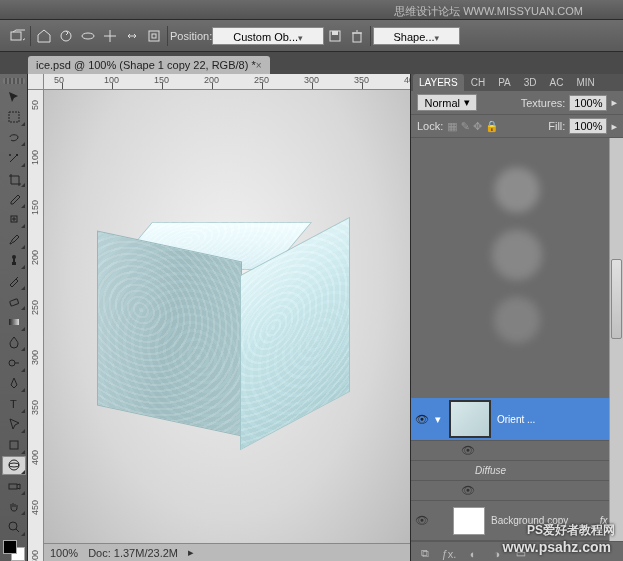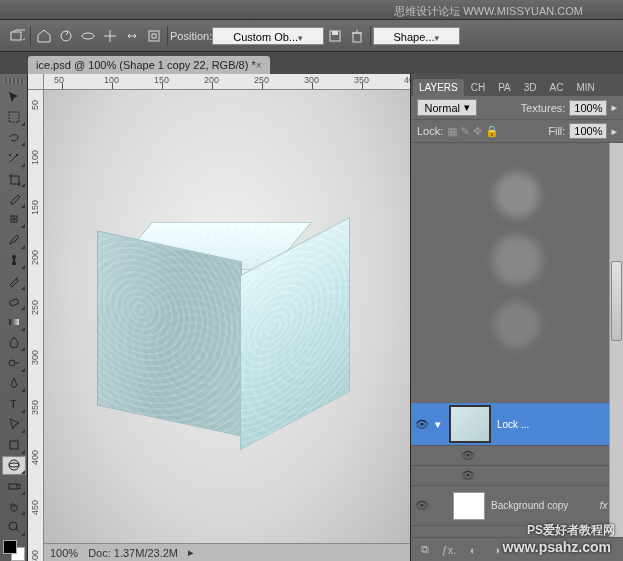--- a/index.html
+++ b/index.html
@@ -357,24 +357,27 @@
         <span style="margin-left:auto">Fill:</span>
         <div class="numbox">100%</div>
         <span>▸</span>
       </div>
       <div class="layerlist">
         <div class="blurthumbs"></div>
         <div class="layer sel">
           <span class="eye">👁</span>
           <span style="width:8px">▾</span>
           <div class="thumb big"></div>
-          <span class="nm">Lock ...</span>
+          <span class="nm">Orient ...</span>
         </div>
         <div class="layer sub">
           <span class="eye">👁</span>
+        </div>
+        <div class="layer sub">
+          <span class="nm" style="padding-left:14px">Diffuse</span>
         </div>
         <div class="layer sub">
           <span class="eye">👁</span>
         </div>
         <div class="layer" style="min-height:40px">
           <span class="eye">👁</span>
           <span class="link"></span>
           <div class="thumb white"></div>
           <span class="nm">Background copy</span>
           <span class="fx">fx</span>

